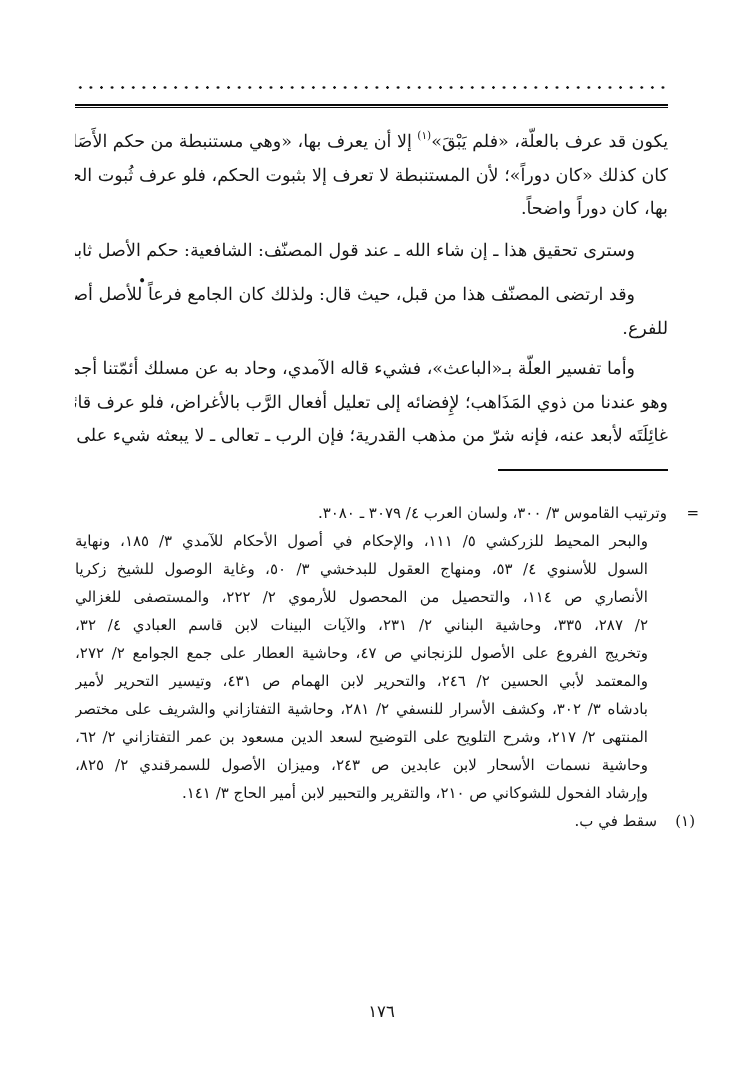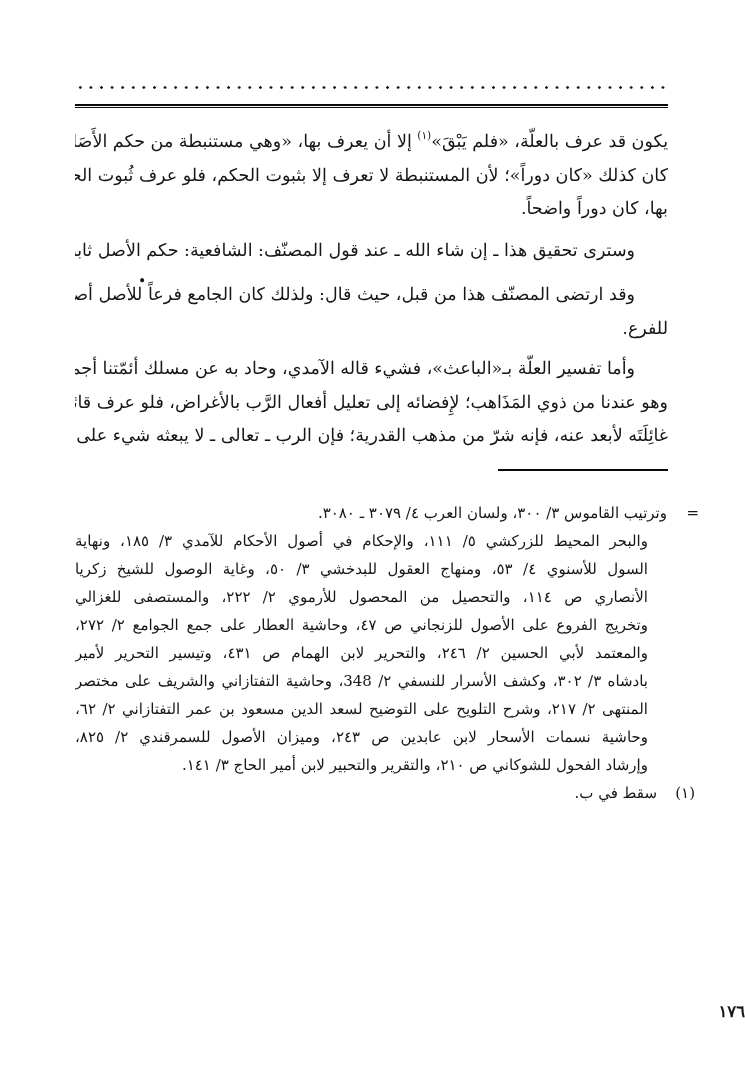--- a/index.html
+++ b/index.html
@@ -93,23 +93,23 @@
   
   .bullet-mark{
     position:absolute;
     left:138px; top:274px;
     font-size:14px;
     line-height:14px;
   }
   .page-number{
     position:absolute;
     top:1002px; left:18px; right:0;
+    text-align:center;
     font-size:16.5px;
     letter-spacing:1px;
-    font-weight:bold;
   }
 </style>
 </head>
 <body>
 
 <div class="page">
   <div class="content">
 
     <div class="dotted-rule"></div>
     <div class="double-rule"></div>
@@ -142,23 +142,24 @@
 
     <div class="fn-sep"></div>
 
     <div class="footnotes">
       <div style="position:relative;">
         <span class="fn-marker">=</span>
         <div class="fn-line first">وترتيب القاموس ٣/ ٣٠٠، ولسان العرب ٤/ ٣٠٧٩ ـ ٣٠٨٠.</div>
         <div class="fn-line">والبحر المحيط للزركشي ٥/ ١١١، والإحكام في أصول الأحكام للآمدي ٣/ ١٨٥، ونهاية</div>
         <div class="fn-line">السول للأسنوي ٤/ ٥٣، ومنهاج العقول للبدخشي ٣/ ٥٠، وغاية الوصول للشيخ زكريا</div>
         <div class="fn-line">الأنصاري ص ١١٤، والتحصيل من المحصول للأرموي ٢/ ٢٢٢، والمستصفى للغزالي</div>
+        <div class="fn-line">٢/ ٢٨٧، ٣٣٥، وحاشية البناني ٢/ ٢٣١، والآيات البينات لابن قاسم العبادي ٤/ ٣٢،</div>
         <div class="fn-line">وتخريج الفروع على الأصول للزنجاني ص ٤٧، وحاشية العطار على جمع الجوامع ٢/ ٢٧٢،</div>
         <div class="fn-line">والمعتمد لأبي الحسين ٢/ ٢٤٦، والتحرير لابن الهمام ص ٤٣١، وتيسير التحرير لأمير</div>
-        <div class="fn-line">بادشاه ٣/ ٣٠٢، وكشف الأسرار للنسفي ٢/ 348، وحاشية التفتازاني والشريف على مختصر</div>
+        <div class="fn-line">بادشاه ٣/ ٣٠٢، وكشف الأسرار للنسفي ٢/ ٢٨١، وحاشية التفتازاني والشريف على مختصر</div>
         <div class="fn-line">المنتهى ٢/ ٢١٧، وشرح التلويح على التوضيح لسعد الدين مسعود بن عمر التفتازاني ٢/ ٦٢،</div>
         <div class="fn-line">وحاشية نسمات الأسحار لابن عابدين ص ٢٤٣، وميزان الأصول للسمرقندي ٢/ ٨٢٥،</div>
         <div class="fn-line last">وإرشاد الفحول للشوكاني ص ٢١٠، والتقرير والتحبير لابن أمير الحاج ٣/ ١٤١.</div>
       </div>
       <div class="fn-note">
         <span class="fn-marker">(١)</span>
         <span>سقط في ب.</span>
       </div>
     </div>
 

